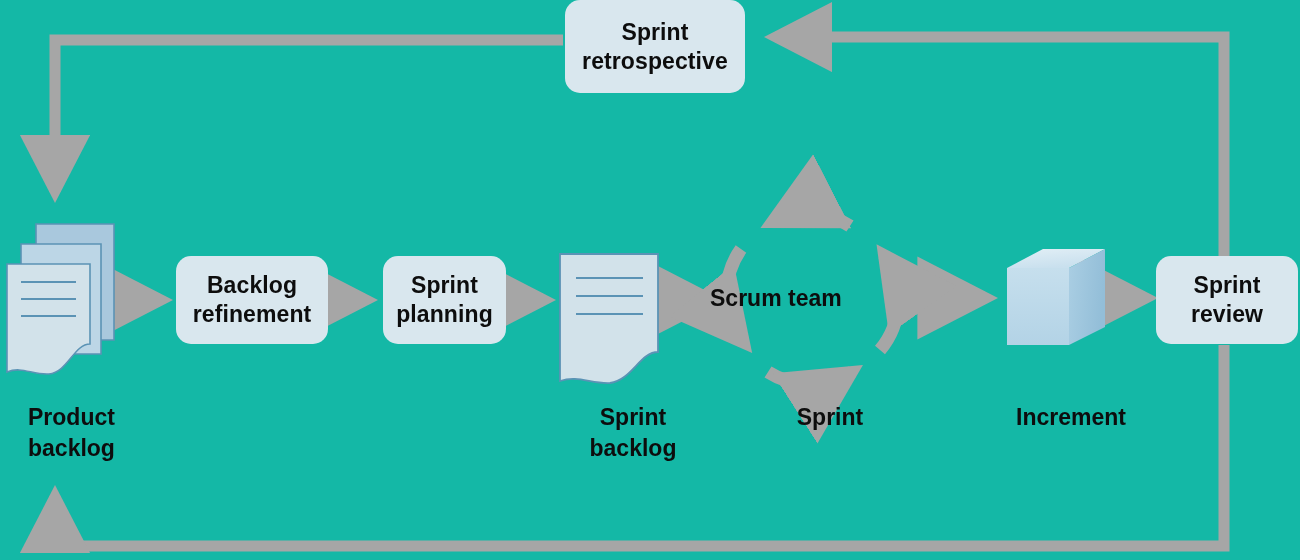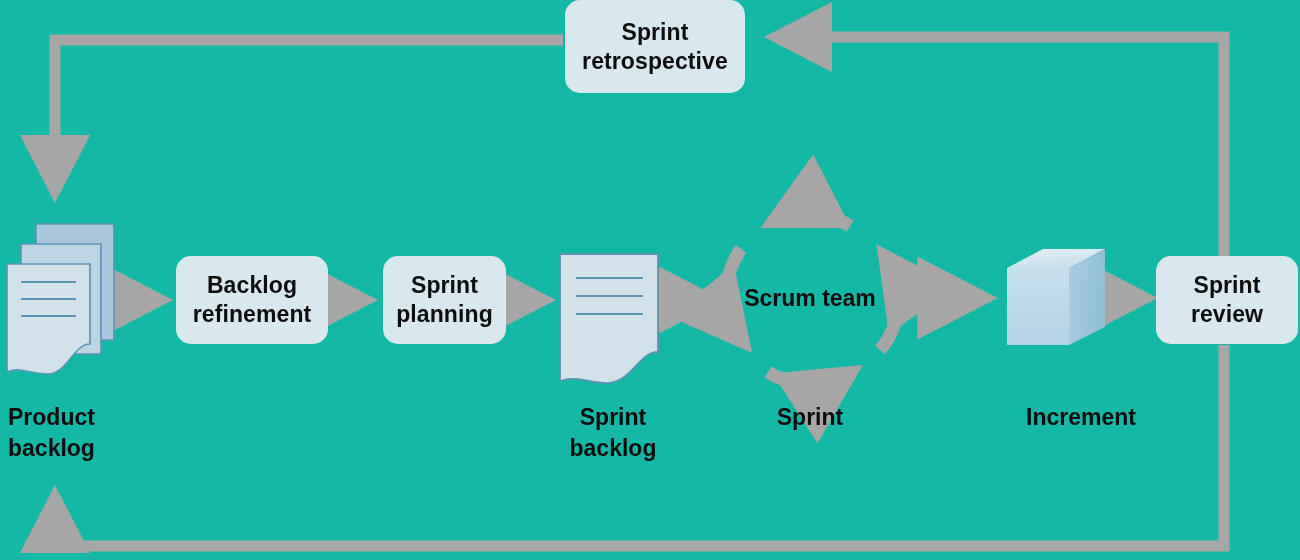--- a/index.html
+++ b/index.html
@@ -44,29 +44,30 @@
   }
   .pbox .lbl { display: block; }
 
   
   .cap {
     position: absolute;
     color: #0d0d0d;
     font-size: 23px;
     line-height: 1.35;
     white-space: pre-line;
+    margin-left: 20px;
   }
   .cap.center { text-align: center; }
 
   
   .cycle-label {
     position: absolute;
     color: #0d0d0d;
     font-size: 23px;
-    text-align: center;
+    text-align: left;
     white-space: nowrap;
   }
 
   
   .docwrap { position: absolute; }
   .docwrap svg { display: block; }
 </style>
 </head>
 <body>
 
@@ -187,15 +188,15 @@
   </div>
 
   <div class="cycle-label" style="left:710px; top:285px; width:200px;">Scrum team</div>
 
   <div class="cap" style="left:8px; top:402px;">Product<br>backlog</div>
 
   <div class="cap center" style="left:523px; top:402px; width:180px;">Sprint<br>backlog</div>
 
   <div class="cap center" style="left:722px; top:402px; width:176px;">Sprint</div>
 
-  <div class="cap center" style="left:966px; top:402px; width:170px;text-align:right;">Increment</div>
+  <div class="cap center" style="left:966px; top:402px; width:170px;">Increment</div>
 
 </div>
 
 </body></html>

